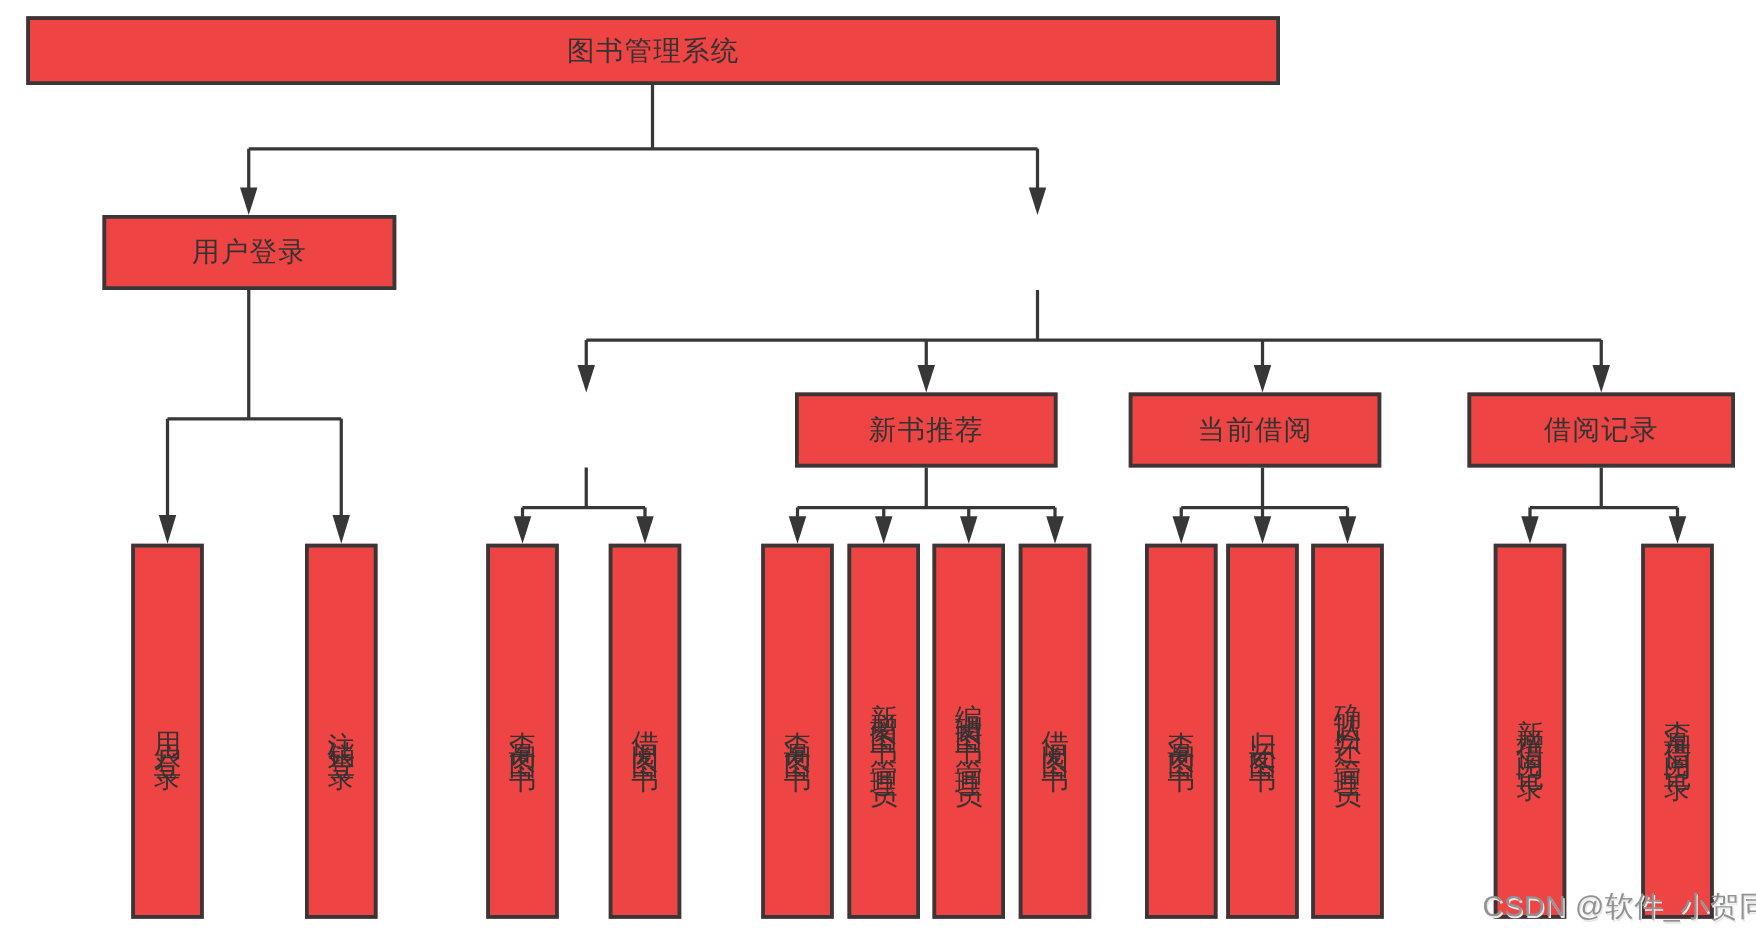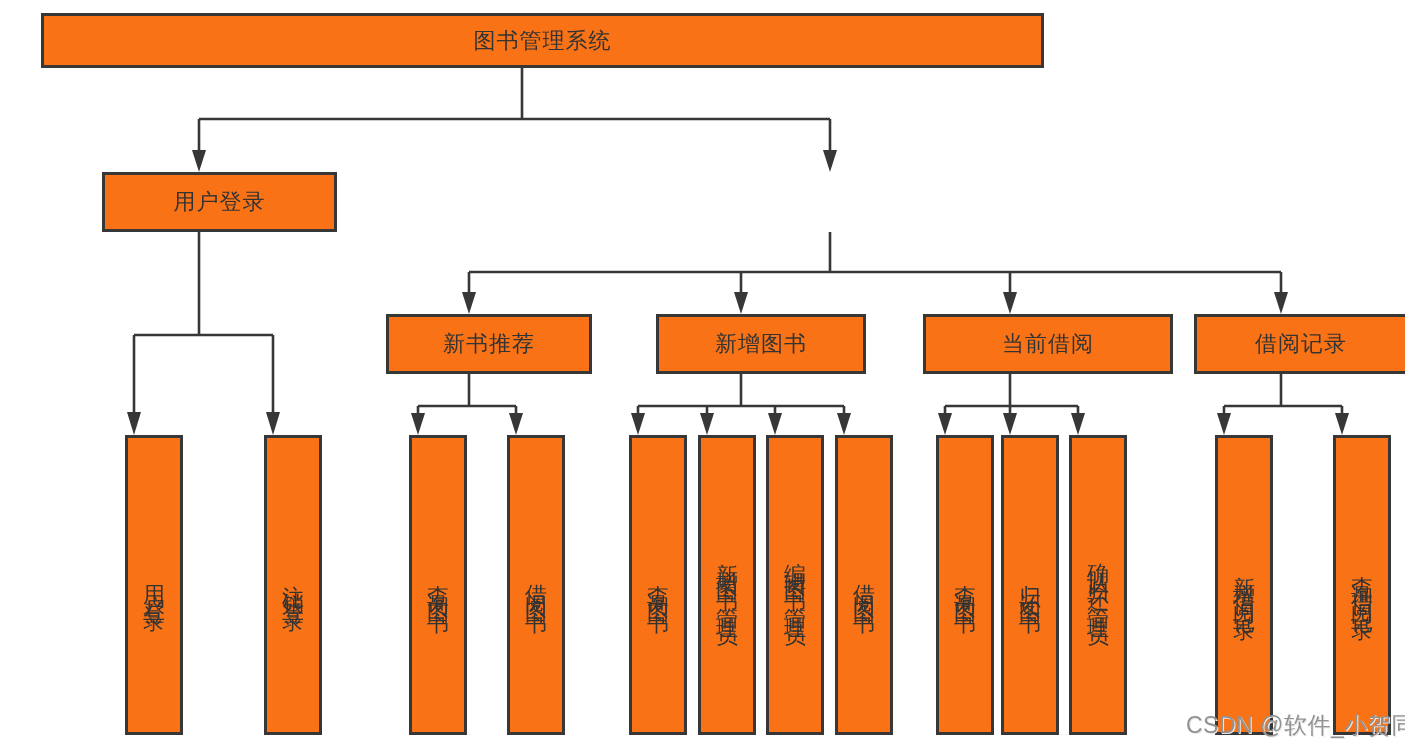--- a/index.html
+++ b/index.html
@@ -18,49 +18,48 @@
   #connectors {
     position: absolute;
     left: 0;
     top: 0;
     width: 1405px;
     height: 747px;
   }
   .box {
     position: absolute;
     box-sizing: border-box;
-    background: #f97316;
+    background: #ef4444;
     border: 3px solid #373737;
     display: flex;
     align-items: center;
     justify-content: center;
     color: #333333;
     z-index: 2;
-    margin-left: 20px;
   }
   .hlabel {
     font-size: 22px;
     letter-spacing: 1px;
     white-space: nowrap;
   }
   .vtext {
     writing-mode: vertical-rl;
     text-orientation: mixed;
     font-size: 22px;
     letter-spacing: 9px;
     line-height: 1;
     white-space: nowrap;
   }
   
   .n-root   { left: 21px;  top: 13px;  width: 1003px; height: 55px; }
   .n-login  { left: 82px;  top: 172px; width: 235px;  height: 60px; }
   .n-mgmt   { left: 712px; top: 172px; width: 236px;  height: 60px; }
   .n-l3a { left: 366px;  top: 314px; width: 206px; height: 60px; }
   .n-l3b { left: 636px;  top: 314px; width: 210px; height: 60px; }
-  .n-l3c { left: 903px;  top: 314px; width: 250px; height: 60px; }
+  .n-l3c { left: 903px;  top: 314px; width: 202px; height: 60px; }
   .n-l3d { left: 1174px; top: 314px; width: 214px; height: 60px; }
   .leaf  { top: 435px; width: 58px; height: 300px; }
   .lf1  { left: 105px; }
   .lf2  { left: 244px; }
   .lf3  { left: 389px; }
   .lf4  { left: 487px; }
   .lf5  { left: 609px; }
   .lf6  { left: 678px; }
   .lf7  { left: 746px; }
   .lf8  { left: 815px; }
@@ -140,25 +139,22 @@
   </svg>
 
   <div class="box n-root">
     <span class="hlabel">图书管理系统</span>
   </div>
 
   <div class="box n-login">
     <span class="hlabel">用户登录</span>
   </div>
 
-  <div class="box n-l3a">
+  <div class="box n-l3b">
     <span class="hlabel">新书推荐</span>
-  </div>
-  <div class="box n-l3b">
-    <span class="hlabel">新增图书</span>
   </div>
   <div class="box n-l3c">
     <span class="hlabel">当前借阅</span>
   </div>
   <div class="box n-l3d">
     <span class="hlabel">借阅记录</span>
   </div>
 
   <div class="box leaf lf1">
     <span class="vtext">用户登录</span>

